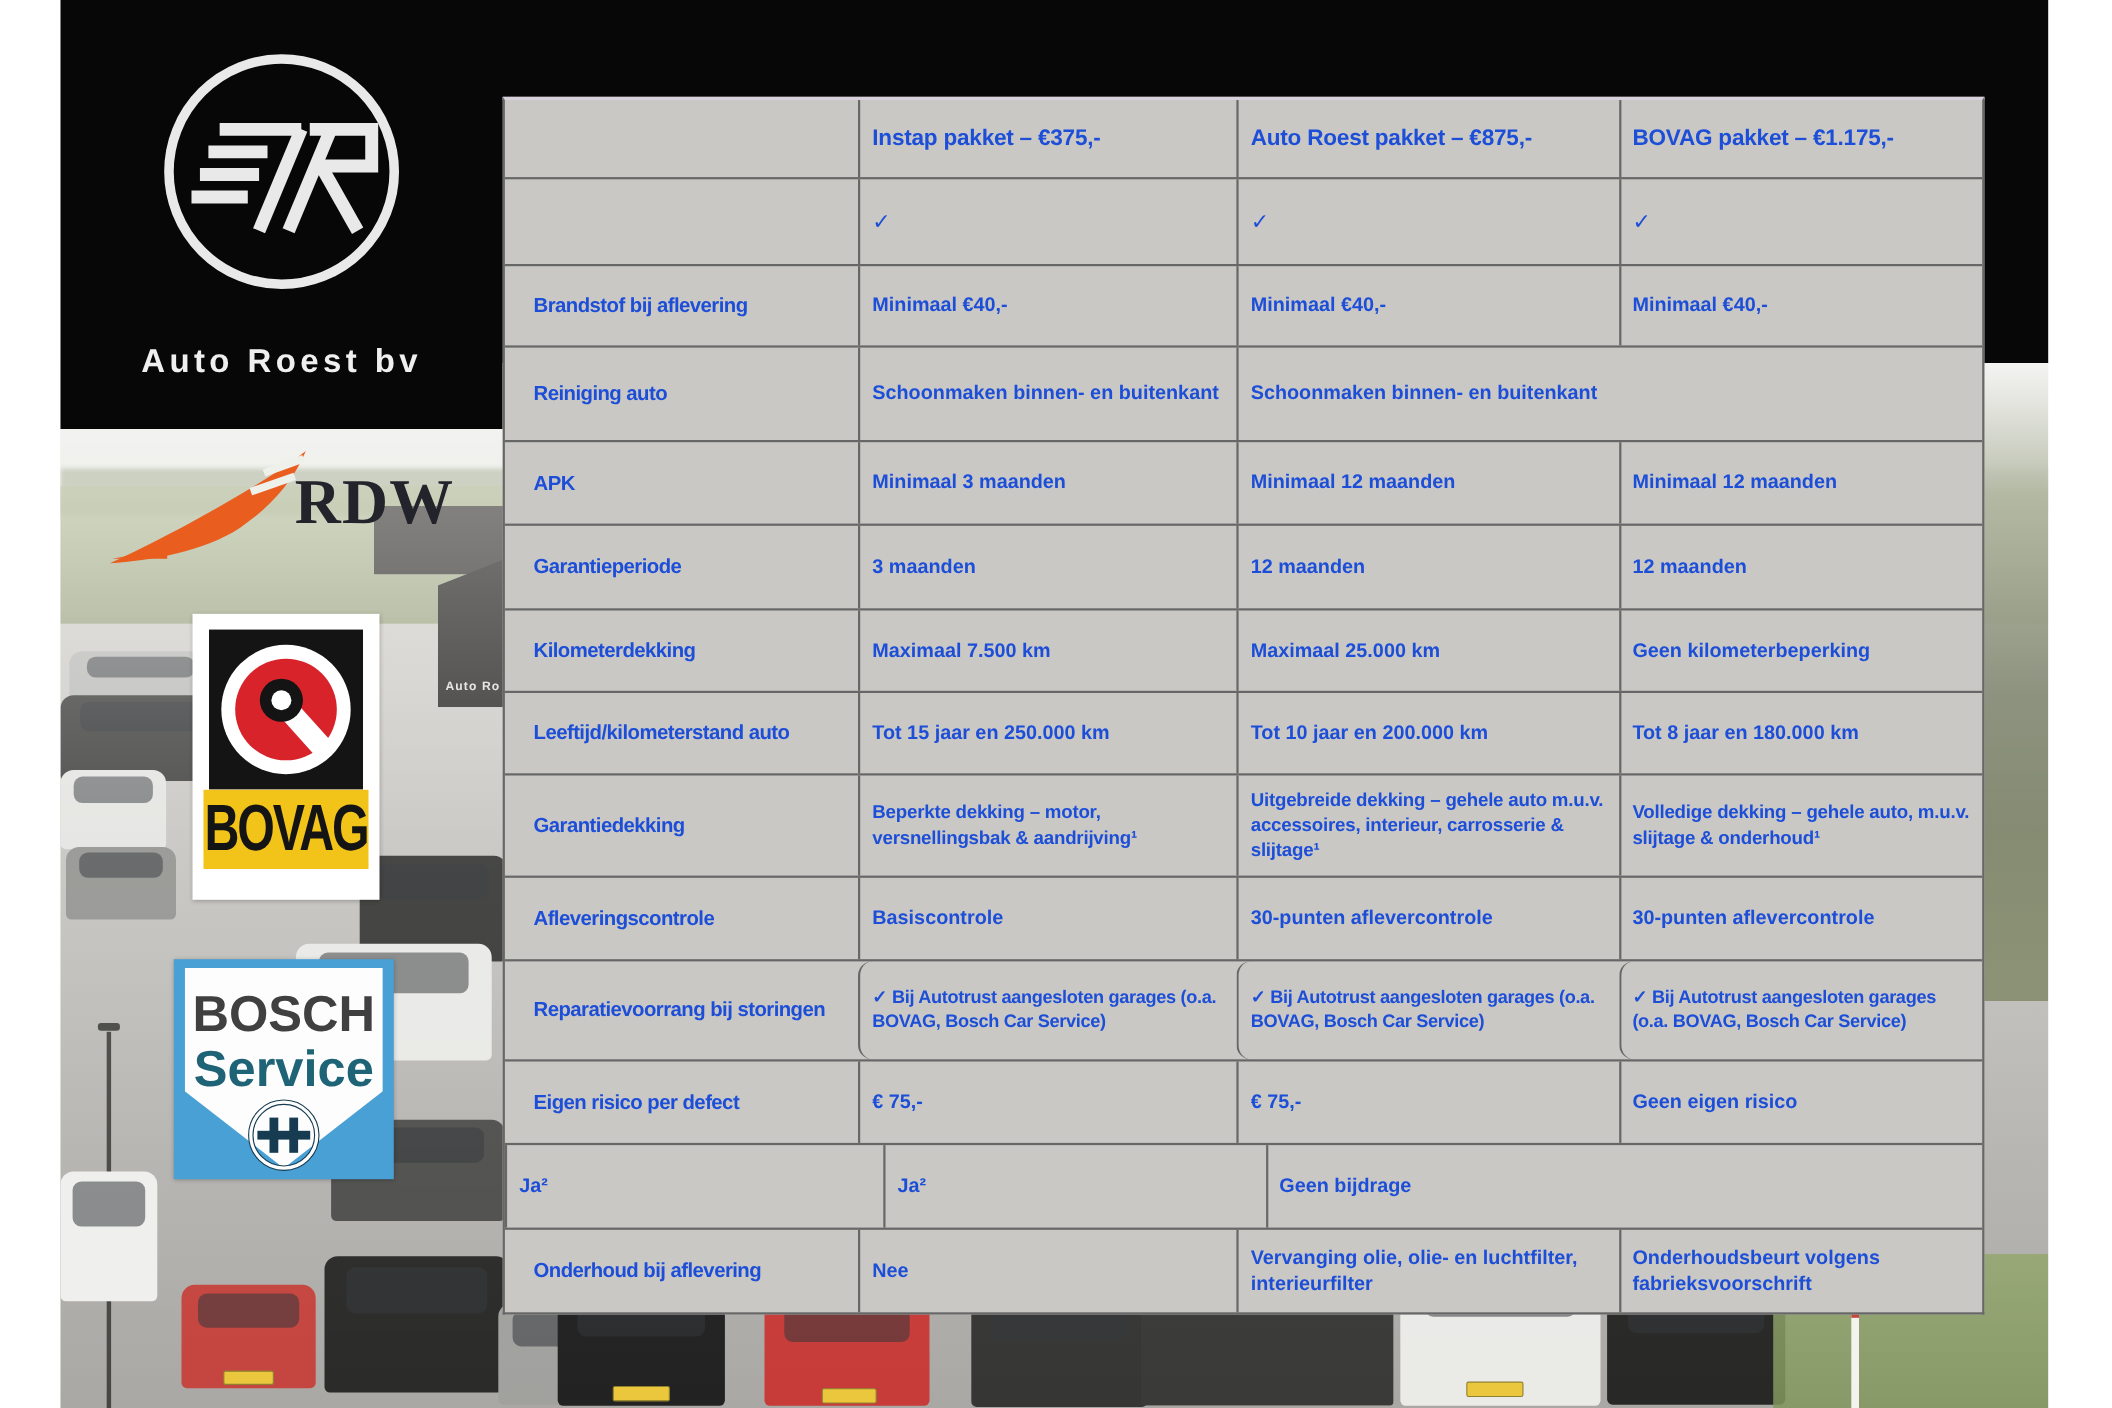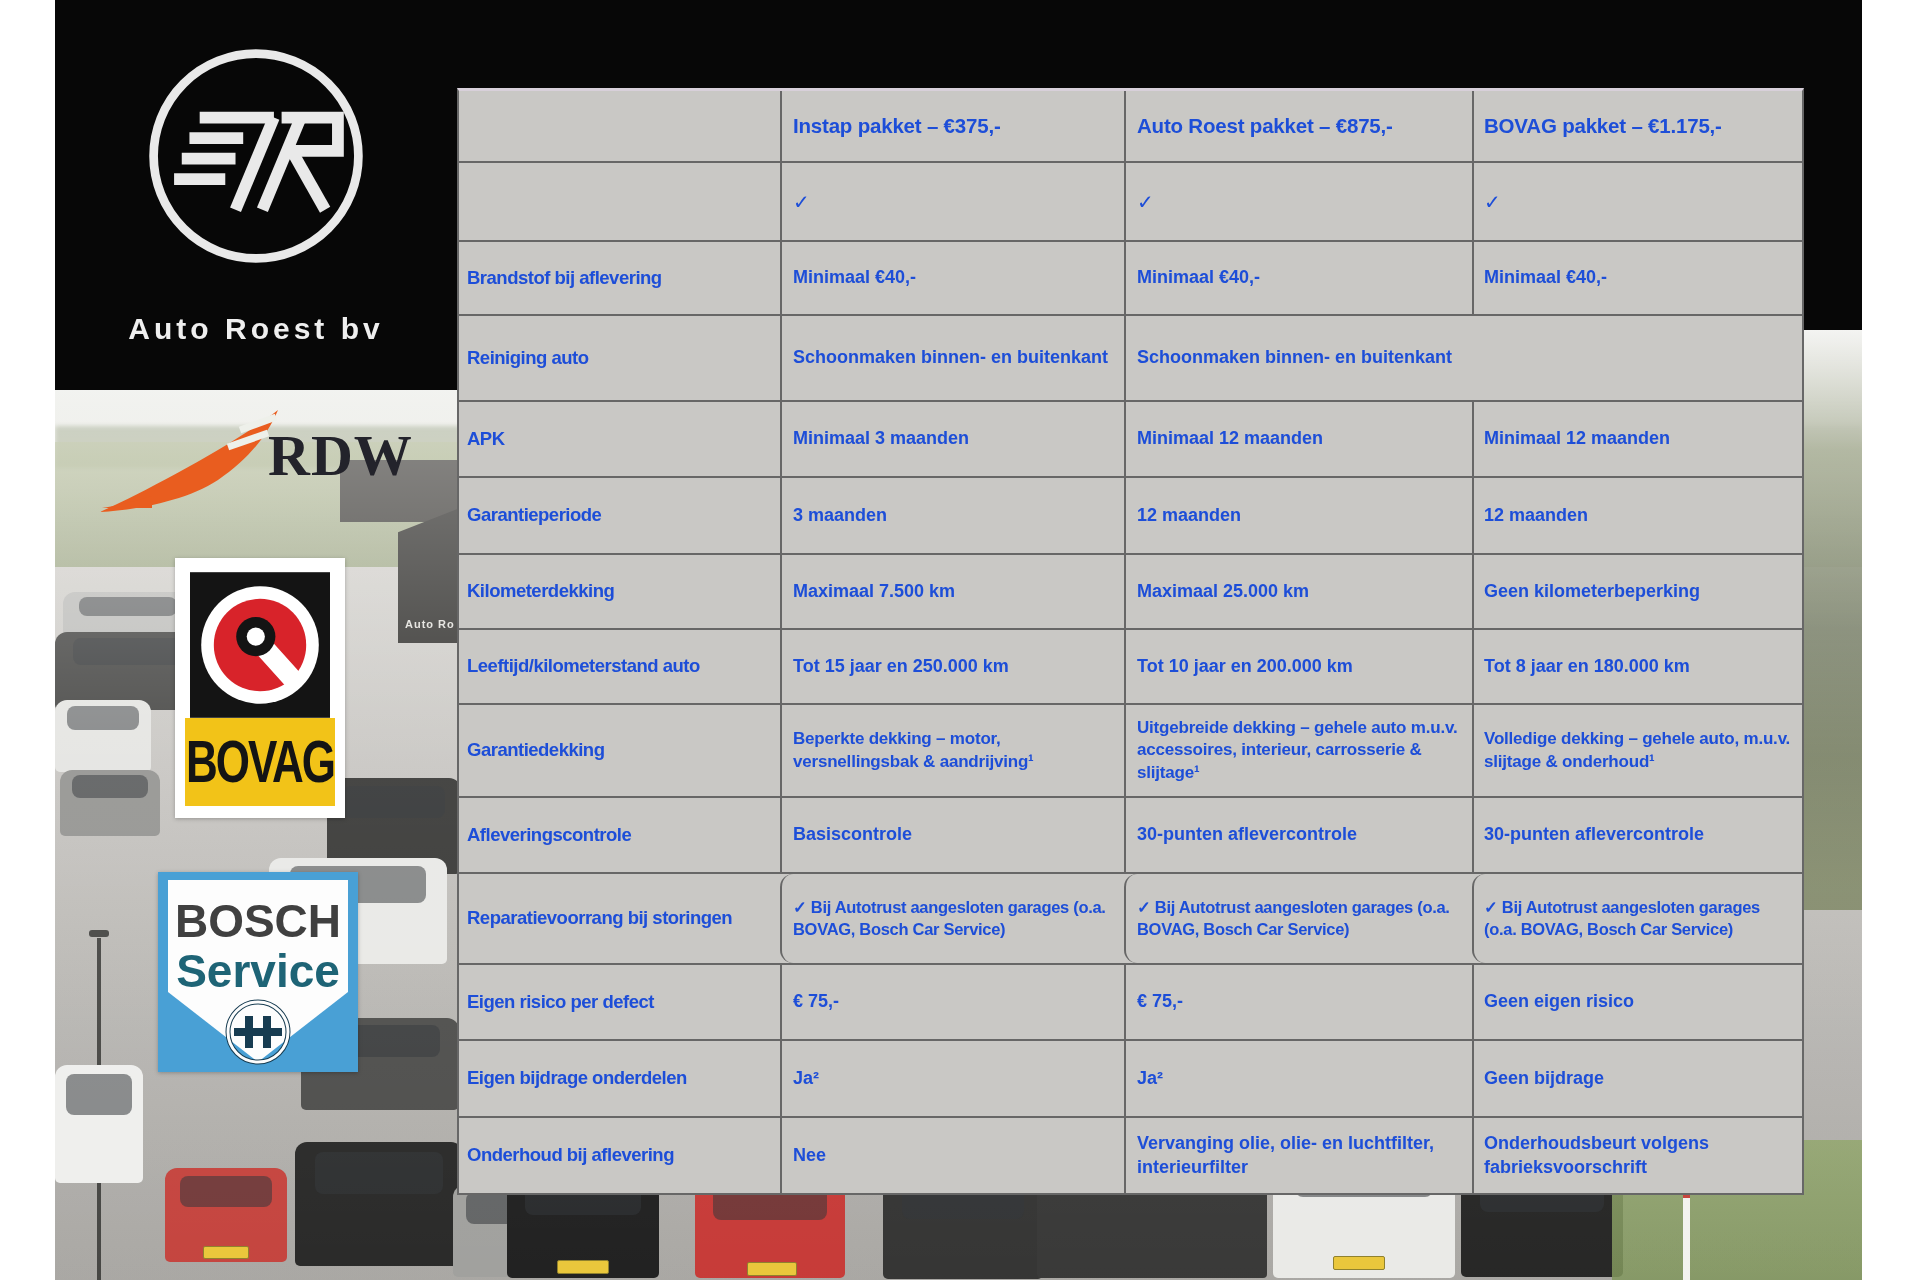--- a/index.html
+++ b/index.html
@@ -36,40 +36,40 @@
   .plate{position:absolute;background:#e9c431;border:1px solid #8a7a22;border-radius:2px;}
   .sign-txt{position:absolute;color:#e0ded9;font-size:11px;font-weight:700;letter-spacing:1px;white-space:nowrap;}
 
   
   .rdw{position:absolute;left:92px;top:400px;z-index:6;}
   .rdw-text{position:absolute;left:268px;top:422px;z-index:6;font-family:"Liberation Serif", serif;
             font-weight:700;font-size:58px;color:#23232b;letter-spacing:1px;}
   .bovag-card{position:absolute;left:175px;top:558px;width:170px;height:260px;background:#ffffff;z-index:6;
               box-shadow:0 1px 4px rgba(0,0,0,.25);}
   .bovag-emblem{position:absolute;left:15px;top:14px;}
-  .bovag-box{position:absolute;left:10px;top:160px;width:150px;height:88px;background:#f2c318;
+  .bovag-box{position:absolute;left:10px;top:160px;width:150px;height:72px;background:#f2c318;
              display:flex;align-items:center;justify-content:center;}
   .bovag-word{font-size:44px;font-weight:700;color:#141414;letter-spacing:-2px;transform:scaleY(1.35);}
   .bosch-card{position:absolute;left:158px;top:872px;width:200px;height:200px;background:#49a0d5;z-index:6;
               box-shadow:0 1px 4px rgba(0,0,0,.25);}
   .bosch-shield{position:absolute;left:0;top:0;width:200px;height:200px;
                 clip-path:polygon(5% 4%,95% 4%,95% 60%,50% 95%,5% 60%);background:#fdfdfd;}
   .bosch-line1{position:absolute;left:0;top:22px;width:200px;text-align:center;
                font-size:46px;font-weight:700;color:#404040;letter-spacing:0px;}
   .bosch-line2{position:absolute;left:0;top:72px;width:200px;text-align:center;
                font-size:46px;font-weight:700;color:#1e6476;}
   .bosch-symbol{position:absolute;left:64px;top:124px;}
 
   
   .tbl{position:absolute;left:457px;top:88px;width:1343px;z-index:5;background:#c9c8c5;
        border:2px solid #676767;border-top:3px solid #d8d0da;box-sizing:content-box;}
   .tr{display:flex;border-top:2px solid #676767;}
   .tr.first{border-top:none;}
   .td{box-sizing:border-box;display:flex;align-items:center;color:#1d4ed8;font-weight:700;line-height:1.3;}
-  .c0{width:321px;padding-left:8px;font-size:18.5px;letter-spacing:-.5px;white-space:nowrap;}
+  .c0{width:321px;padding-left:26px;font-size:18.5px;letter-spacing:-.5px;white-space:nowrap;}
   .c1{width:344px;border-left:2px solid #676767;padding:6px 11px;font-size:18px;}
   .c2{width:348px;border-left:2px solid #676767;padding:6px 11px;font-size:18px;}
   .c3{width:330px;border-left:2px solid #676767;padding:6px 10px;font-size:18px;}
   .th{font-size:20.5px;letter-spacing:-.2px;}
   .tr.g .c1,.tr.g .c2,.tr.g .c3{font-size:17px;letter-spacing:-.2px;}
   .tr.rep .c1,.tr.rep .c2,.tr.rep .c3{font-size:16.5px;letter-spacing:-.3px;border-radius:13px;}
   .chk{font-weight:400;font-size:20px;}
 </style>
 </head>
 <body>
@@ -264,21 +264,20 @@
       <div class="td c2">✓ Bij Autotrust aangesloten garages (o.a. BOVAG, Bosch Car Service)</div>
       <div class="td c3">✓ Bij Autotrust aangesloten garages (o.a. BOVAG, Bosch Car Service)</div>
     </div>
     <div class="tr" style="height:74px">
       <div class="td c0">Eigen risico per defect</div>
       <div class="td c1">€ 75,-</div>
       <div class="td c2">€ 75,-</div>
       <div class="td c3">Geen eigen risico</div>
     </div>
     <div class="tr" style="height:75px">
-      <div class="td c0">Eigen bijdrage onderdelen</div>
       <div class="td c1">Ja²</div>
       <div class="td c2">Ja²</div>
       <div class="td c3">Geen bijdrage</div>
     </div>
     <div class="tr" style="height:75px">
       <div class="td c0">Onderhoud bij aflevering</div>
       <div class="td c1">Nee</div>
       <div class="td c2">Vervanging olie, olie- en luchtfilter, interieurfilter</div>
       <div class="td c3">Onderhoudsbeurt volgens fabrieksvoorschrift</div>
     </div>

